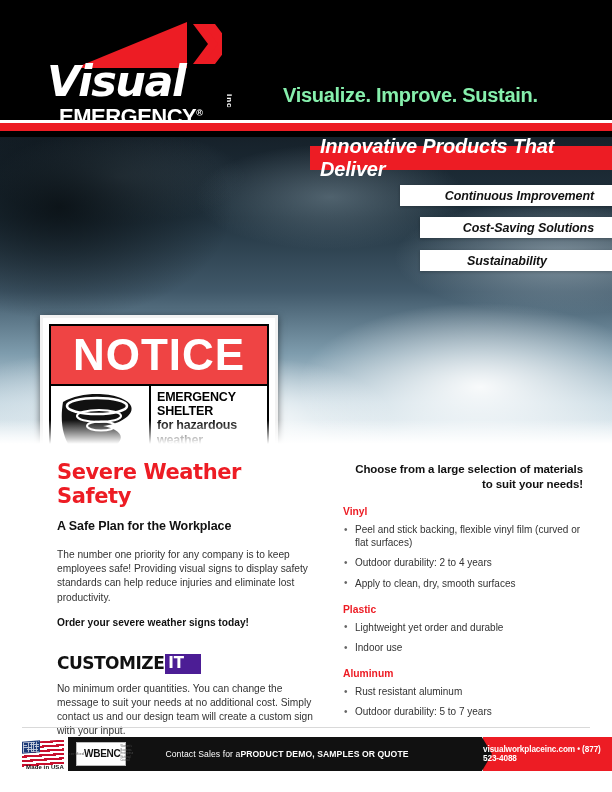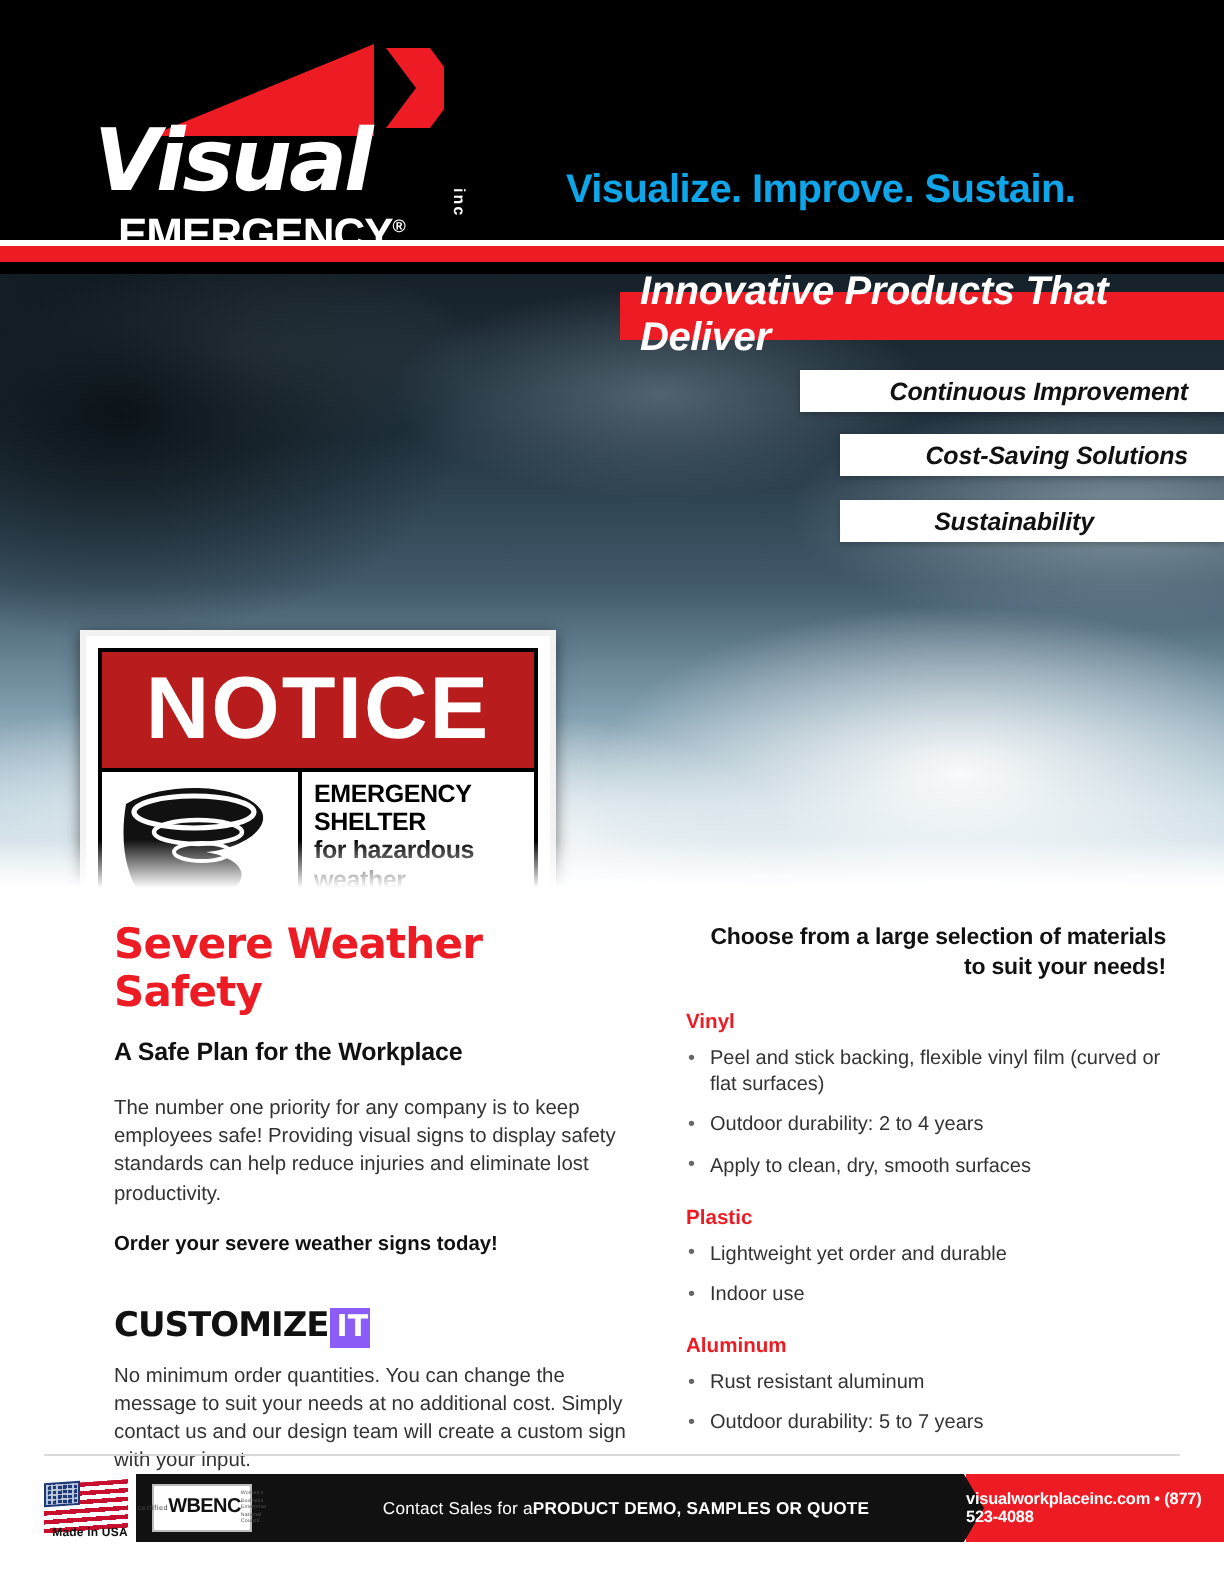--- a/index.html
+++ b/index.html
@@ -13,21 +13,21 @@
   .logo-swoosh svg{display:block;}
   .logo-visual{position:absolute;left:0;top:38px;width:175px;color:#fff;
     font-family:"DejaVu Sans",sans-serif;font-weight:bold;font-style:italic;
     font-size:43px;line-height:43px;letter-spacing:-1.5px;}
   .logo-wp{position:absolute;left:12px;top:80px;color:#fff;
     font-family:"Liberation Sans",sans-serif;font-weight:bold;font-size:22px;
     line-height:22px;letter-spacing:-0.5px;}
   .logo-reg{font-size:9px;vertical-align:super;}
   .logo-inc{position:absolute;left:178px;top:72px;color:#fff;font-size:8px;font-weight:bold;
     letter-spacing:1px;writing-mode:vertical-rl;text-orientation:mixed;}
-  .tagline{position:absolute;left:283px;top:84px;color:#0ea5e9;font-weight:bold;
+  .tagline{position:absolute;left:283px;top:84px;color:#86efac;font-weight:bold;
     font-size:20px;letter-spacing:-0.3px;font-family:"Liberation Sans",sans-serif;}
 
   .rule-white{position:absolute;left:0;top:120px;width:612px;height:3px;background:#fff;}
   .rule-red{position:absolute;left:0;top:123px;width:612px;height:8px;background:#ed1c24;}
   .rule-black{position:absolute;left:0;top:131px;width:612px;height:6px;background:#000;}
 
   
   .hero{position:absolute;left:0;top:137px;width:612px;height:309px;overflow:hidden;background:#1d2a33;}
   .hero-sky{position:absolute;inset:0;
     background:
@@ -41,21 +41,21 @@
   }
   .hero-dark-left{position:absolute;left:0;top:0;width:300px;height:250px;
     background:radial-gradient(ellipse 230px 150px at 60px 70px, rgba(8,14,18,.85), rgba(8,14,18,0) 75%);}
   .hero-fade{position:absolute;left:0;bottom:0;width:612px;height:26px;
     background:linear-gradient(180deg,rgba(255,255,255,0),#ffffff 92%);}
 
   
   .sign{position:absolute;left:40px;top:178px;width:238px;height:168px;background:#fff;
     border:3px solid #f2f2f2;box-sizing:border-box;box-shadow:0 2px 7px rgba(0,0,0,.55);}
   .sign-inner{position:absolute;left:6px;top:6px;right:6px;bottom:6px;border:2px solid #000;box-sizing:border-box;background:#fff;}
-  .sign-notice{position:absolute;left:0;top:0;right:0;height:58px;background:#b91c1c;
+  .sign-notice{position:absolute;left:0;top:0;right:0;height:58px;background:#ef4444;
     display:flex;align-items:center;justify-content:center;}
   .sign-notice span{color:#fff;font-family:"Liberation Sans",sans-serif;font-weight:bold;
     font-size:44px;line-height:44px;letter-spacing:1px;}
   .sign-body{position:absolute;left:0;top:58px;right:0;bottom:0;display:flex;border-top:2px solid #000;}
   .sign-pic{width:100px;border-right:2px solid #000;position:relative;box-sizing:border-box;}
   .sign-txt{flex:1;padding:5px 3px 0 6px;box-sizing:border-box;}
   .sign-txt .l1{font-weight:bold;font-size:12.5px;line-height:13.5px;color:#000;letter-spacing:-0.2px;}
   .sign-txt .l2{font-weight:bold;font-size:12.5px;line-height:14.5px;color:#000;letter-spacing:-0.2px;}
 
   
@@ -75,22 +75,22 @@
 
   .h1{color:#ed1c24;font-weight:bold;font-size:21px;line-height:24px;letter-spacing:-0.4px;
     font-family:"DejaVu Sans",sans-serif;margin:0 0 11px 0;}
   .h2{color:#111;font-weight:bold;font-size:12.5px;line-height:15px;margin:0 0 14px 0;letter-spacing:-0.1px;}
   .p{color:#333;font-size:10.2px;line-height:14.2px;margin:0 0 11px 0;}
   .p-strong{color:#111;font-weight:bold;font-size:10.2px;line-height:14px;margin:0 0 24px 0;}
 
   .cust{margin:0 0 8px 0;display:flex;align-items:center;}
   .cust-a{color:#111;font-weight:bold;font-size:17px;line-height:19px;letter-spacing:-0.5px;
     font-family:"DejaVu Sans",sans-serif;}
-  .cust-b{background:#8b5cf6;color:#fff;font-weight:bold;font-size:15px;line-height:17px;
-    padding:1px 1px 2px 3px;margin-left:1px;font-family:"DejaVu Sans",sans-serif;}
+  .cust-b{background:#4c1d95;color:#fff;font-weight:bold;font-size:15px;line-height:17px;
+    padding:1px 17px 2px 3px;margin-left:1px;font-family:"DejaVu Sans",sans-serif;}
 
   .rh{color:#111;font-weight:bold;font-size:11.5px;line-height:14.5px;margin:0 0 14px 0;letter-spacing:-0.1px;text-align:right;}
   .mat{color:#ed1c24;font-weight:bold;font-size:10.3px;line-height:13px;margin:0 0 5px 0;}
   .mat-gap{margin-top:13px;}
   ul.bl{list-style:none;margin:0 0 0 0;padding:0;}
   ul.bl li{position:relative;padding-left:12px;color:#333;font-size:10px;line-height:13.2px;margin-bottom:7px;}
   ul.bl li:before{content:"\2022";position:absolute;left:1px;top:-0.5px;color:#666;font-size:10px;}
 
   
   .foot-rule{position:absolute;left:22px;top:727px;width:568px;height:1px;background:#d9d9d9;}
@@ -112,21 +112,21 @@
     clip-path:polygon(0 0,58% 0,100% 50%,58% 100%,0 100%);}
   .fb-red{position:absolute;left:415px;top:0;width:129px;height:34px;background:#ed1c24;}
   .fb-red-notch{position:absolute;left:406px;top:0;width:26px;height:34px;background:#ed1c24;
     clip-path:polygon(36% 0,100% 0,100% 100%,36% 100%,78% 50%);}
   .wbenc{position:absolute;left:8px;top:5px;width:50px;height:24px;background:#fff;
     border:1px solid #bbb;box-sizing:border-box;display:flex;flex-direction:row;
     align-items:center;justify-content:center;}
   .wbenc .c{font-size:3.6px;color:#444;letter-spacing:.3px;line-height:4px;}
   .wbenc .m{font-size:10px;font-weight:bold;color:#111;line-height:10.5px;letter-spacing:-0.3px;}
   .wbenc .s{font-size:2.6px;color:#555;line-height:3.4px;letter-spacing:.1px;}
-  .fb-cta{position:absolute;left:80px;top:0;width:330px;height:34px;display:flex;align-items:center;
+  .fb-cta{position:absolute;left:54px;top:0;width:330px;height:34px;display:flex;align-items:center;
     justify-content:center;color:#fff;font-size:8.6px;font-weight:bold;letter-spacing:.1px;}
   .fb-cta .lt{font-weight:normal;}
   .fb-contact{position:absolute;left:415px;top:0;width:129px;height:34px;display:flex;
     align-items:center;justify-content:center;color:#fff;font-size:8.2px;font-weight:bold;letter-spacing:-0.1px;}
 </style>
 </head>
 <body>
 
 <div class="page">
 

